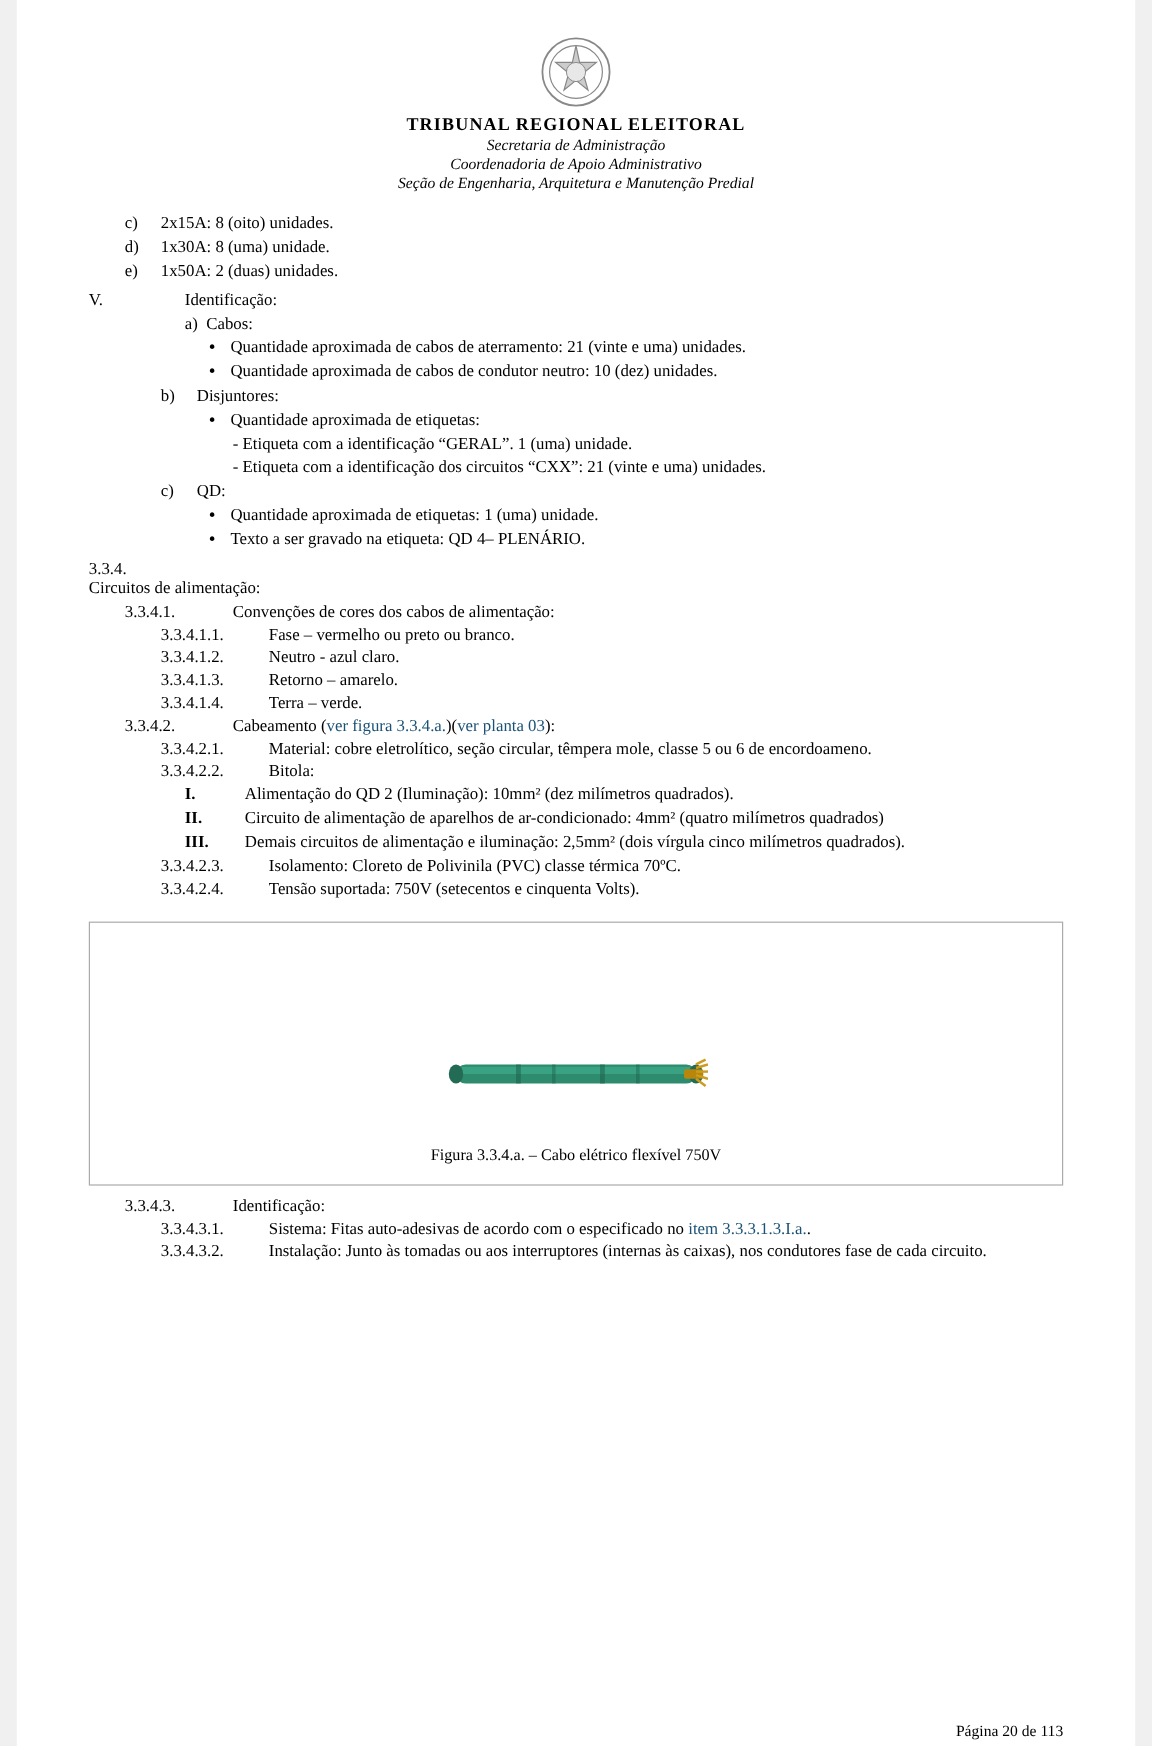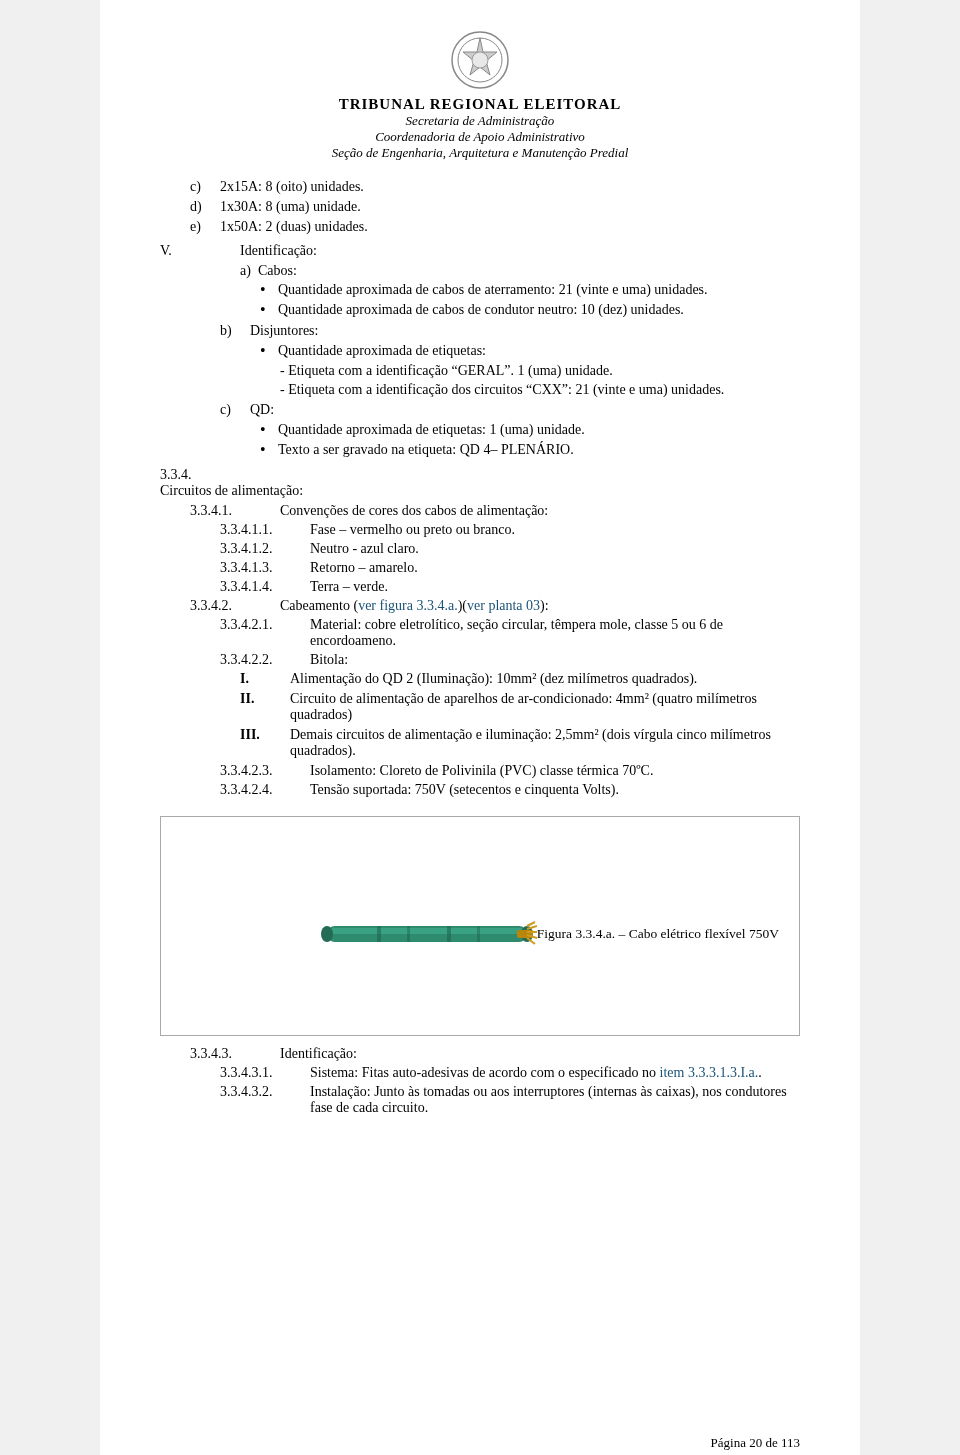--- a/index.html
+++ b/index.html
@@ -7,21 +7,21 @@
       padding: 0;
       box-sizing: border-box;
     }
     body {
       background: #f0f0f0;
       font-family: 'Times New Roman', Times, serif;
       font-size: 14px;
       color: #000;
     }
     .page {
-      width: 760px;
+      width: 932px;
       min-height: 1455px;
       background: #fff;
       margin: 0 auto;
       padding: 30px 60px 40px 60px;
       position: relative;
     }
     .header {
       text-align: center;
       margin-bottom: 18px;
     }
@@ -116,21 +116,21 @@
       color: #1a5276;
       text-decoration: none;
     }
     .figure-box {
       border: 1px solid #aaa;
       margin: 18px 0 10px 0;
       padding: 20px 20px 16px 20px;
       text-align: center;
       min-height: 220px;
       display: flex;
-      flex-direction: row;
+      flex-direction: column;
       align-items: center;
       justify-content: flex-end;
     }
     .cable-img {
       display: flex;
       align-items: center;
       justify-content: center;
       margin-bottom: 18px;
       margin-top: 30px;
     }

